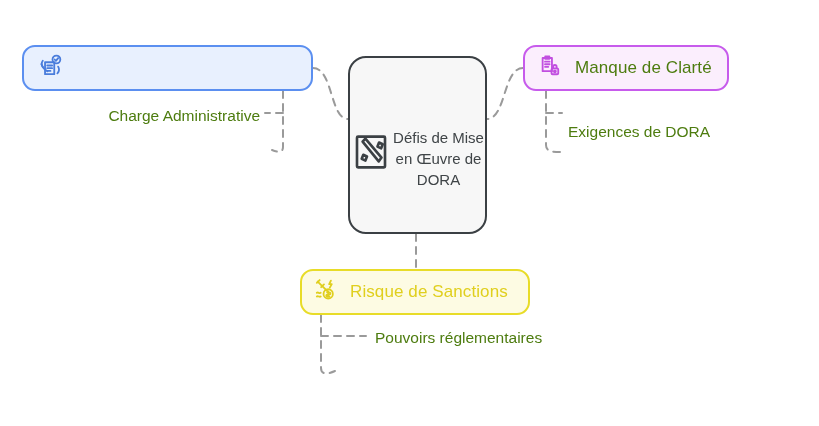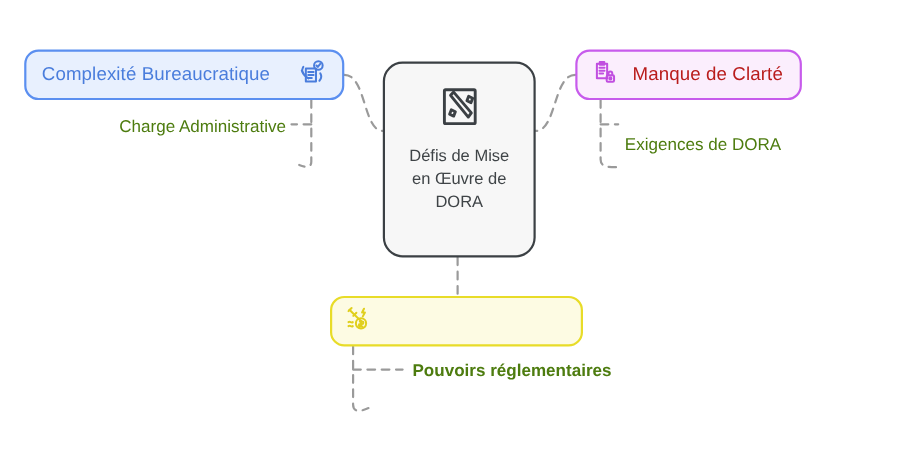--- a/index.html
+++ b/index.html
@@ -70,21 +70,21 @@
   #node-clarte {
     left: 523px;
     top: 45px;
     width: 206px;
     height: 46px;
     background: #fbeefd;
     border-color: #c75bec;
     gap: 12px;
     padding-left: 12px;
   }
-  #node-clarte .pill-label { color: #b91c1c; }
+  #node-clarte .pill-label { color: #4d7c0f; }
 
   
   #node-sanctions {
     left: 300px;
     top: 269px;
     width: 230px;
     height: 46px;
     background: #fdfbe3;
     border-color: #e8dc28;
     gap: 10px;
@@ -97,21 +97,20 @@
     position: absolute;
     left: 348px;
     top: 56px;
     width: 139px;
     height: 178px;
     box-sizing: border-box;
     background: #f7f7f7;
     border: 2px solid #3b4044;
     border-radius: 18px;
     display: flex;
-    flex-direction: column;
     align-items: center;
     padding-top: 18px;
   }
   #node-center .center-icon { display: block; }
   #node-center .center-label {
     margin-top: 8px;
     font-size: 15px;
     line-height: 21px;
     color: #3f4447;
     text-align: center;
@@ -127,21 +126,21 @@
     white-space: nowrap;
   }
   .sub.wrap { white-space: normal; }
 
   #sub-charge-administrative  { left: 78px;  top: 105px; width: 182px; text-align: right; }
   #sub-couts-conformite       { left: 78px;  top: 136px; width: 182px; text-align: right; }
 
   #sub-exigences-dora         { left: 568px; top: 105px; text-align: left; margin-top: 16px; }
   #sub-lacune-formation       { left: 566px; top: 131px; width: 220px; text-align: center; }
 
-  #sub-pouvoirs-reglementaires{ left: 375px; top: 327px; text-align: left; font-weight: bold; }
+  #sub-pouvoirs-reglementaires{ left: 375px; top: 327px; text-align: left; }
   #sub-consequences-secteur   { left: 346px; top: 360px; text-align: left; }
 </style>
 </head>
 <body>
 
 <div id="canvas">
 
   <svg id="links" viewBox="0 0 819 426">
     <g fill="none" stroke="#9a9a9a" stroke-width="2" stroke-dasharray="7 6" stroke-linecap="round">
 
@@ -156,21 +155,20 @@
 
       <path d="M546 91 L 546 145 C 546 151, 551 152, 560 152"></path>
       <path d="M546 113 L 562 113"></path>
 
       <path d="M321 315 L 321 368 C 321 374, 326 375, 335 371"></path>
       <path d="M321 336 L 366 336"></path>
     </g>
   </svg>
 
   <div class="pill" id="node-bureaucratie">
-    <span class="pill-label">Complexité Bureaucratique</span>
     <span class="pill-icon">
       <svg width="26" height="26" viewBox="0 0 24 24" fill="none" stroke="#4a7ddc" stroke-width="1.7" stroke-linecap="round" stroke-linejoin="round">
         <path d="M6.5 8.5 h8.5 v11 h-8.5 z"></path>
         <path d="M8.5 11.5 h4.5 M8.5 14 h4.5 M8.5 16.5 h3"></path>
         <circle cx="17" cy="6" r="3.6"></circle>
         <path d="M15.4 6 l1.1 1.2 l2.1 -2.5"></path>
         <path d="M4.4 7.2 c-1.1 1.6 -1.1 4.2 0.2 5.8"></path>
         <path d="M3.1 10.2 c0.9 2.9 3 5.2 5.6 6.6"></path>
         <path d="M18.6 12.6 c1.1 1.9 0.9 4.6 -0.7 6.2"></path>
       </svg>
@@ -213,17 +211,18 @@
         <path d="M3.4 4.2 l4.2 4.2"></path>
         <path d="M2.6 5.4 l2.6 -2.6"></path>
         <path d="M6.6 9.4 l2.6 -2.6"></path>
         <path d="M7.6 8.4 L13 13.6"></path>
         <path d="M15.6 3.4 l-1.6 3.2 h2.4 l-1.8 3.2"></path>
         <circle cx="13.1" cy="15.6" r="4.3"></circle>
         <path d="M13.1 13.4 v4.6 M12.1 14.2 h2 a1 1 0 0 1 0 2 h-1.8 a1 1 0 0 0 0 2 h2"></path>
         <path d="M2.6 14.6 c1.2 -1 2.4 1 3.6 0 M2.6 18 c1.2 -1 2.4 1 3.6 0"></path>
       </svg>
     </span>
+    <span class="pill-label">Risque de Sanctions</span>
   </div>
 
   <div class="sub" id="sub-pouvoirs-reglementaires">Pouvoirs réglementaires</div>
 
 </div>
 
 </body></html>

